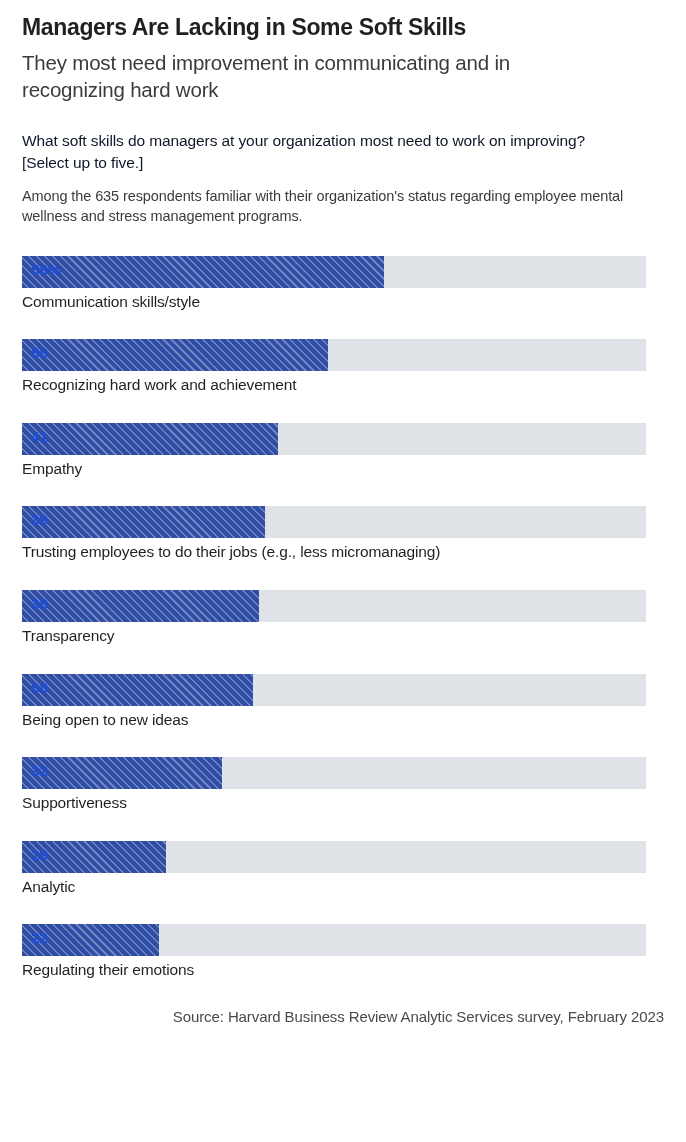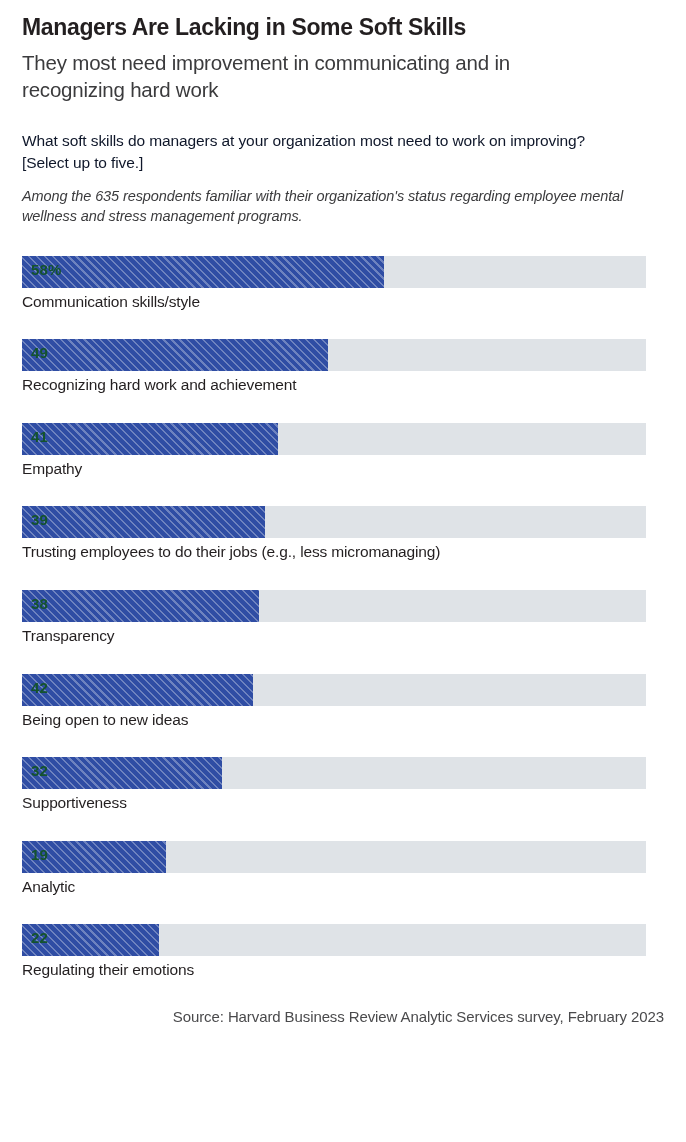--- a/index.html
+++ b/index.html
@@ -45,21 +45,20 @@
   .question {
     font-size: 15.5px;
     line-height: 1.42;
     color: #0f172a;
     margin: 26px 0 0 0;
     letter-spacing: -0.1px;
     max-width: 600px;
   }
   .note {
     font-size: 14.5px;
-    font-style: italic;
     line-height: 1.42;
     color: #3b3b3d;
     margin: 12px 0 0 0;
     letter-spacing: -0.1px;
     max-width: 636px;
   }
 
   
   .chart {
     margin-top: 29px;
@@ -87,21 +86,21 @@
         rgba(255,255,255,0.30) 4.0px,
         rgba(255,255,255,0.30) 5.6px
     );
   }
   .bar-value {
     position: absolute;
     left: 9px;
     top: 6px;
     font-size: 15px;
     font-weight: bold;
-    color: #14532d;
+    color: #1d4ed8;
     letter-spacing: 0.1px;
     line-height: 1;
     z-index: 2;
   }
   .bar-label {
     font-size: 15.5px;
     line-height: 1.2;
     color: #231f20;
     margin-top: 5px;
     letter-spacing: -0.15px;
@@ -134,21 +133,21 @@
       <div class="bar-group">
         <div class="bar-track">
           <div class="bar-fill" style="width: 58%;"></div>
           <span class="bar-value">58%</span>
         </div>
         <div class="bar-label">Communication skills/style</div>
       </div>
       <div class="bar-group">
         <div class="bar-track">
           <div class="bar-fill" style="width: 49%;"></div>
-          <span class="bar-value">49</span>
+          <span class="bar-value">56</span>
         </div>
         <div class="bar-label">Recognizing hard work and achievement</div>
       </div>
       <div class="bar-group">
         <div class="bar-track">
           <div class="bar-fill" style="width: 41%;"></div>
           <span class="bar-value">41</span>
         </div>
         <div class="bar-label">Empathy</div>
       </div>
@@ -162,21 +161,21 @@
       <div class="bar-group">
         <div class="bar-track">
           <div class="bar-fill" style="width: 38%;"></div>
           <span class="bar-value">38</span>
         </div>
         <div class="bar-label">Transparency</div>
       </div>
       <div class="bar-group">
         <div class="bar-track">
           <div class="bar-fill" style="width: 37%;"></div>
-          <span class="bar-value">42</span>
+          <span class="bar-value">68</span>
         </div>
         <div class="bar-label">Being open to new ideas</div>
       </div>
       <div class="bar-group">
         <div class="bar-track">
           <div class="bar-fill" style="width: 32%;"></div>
           <span class="bar-value">32</span>
         </div>
         <div class="bar-label">Supportiveness</div>
       </div>

